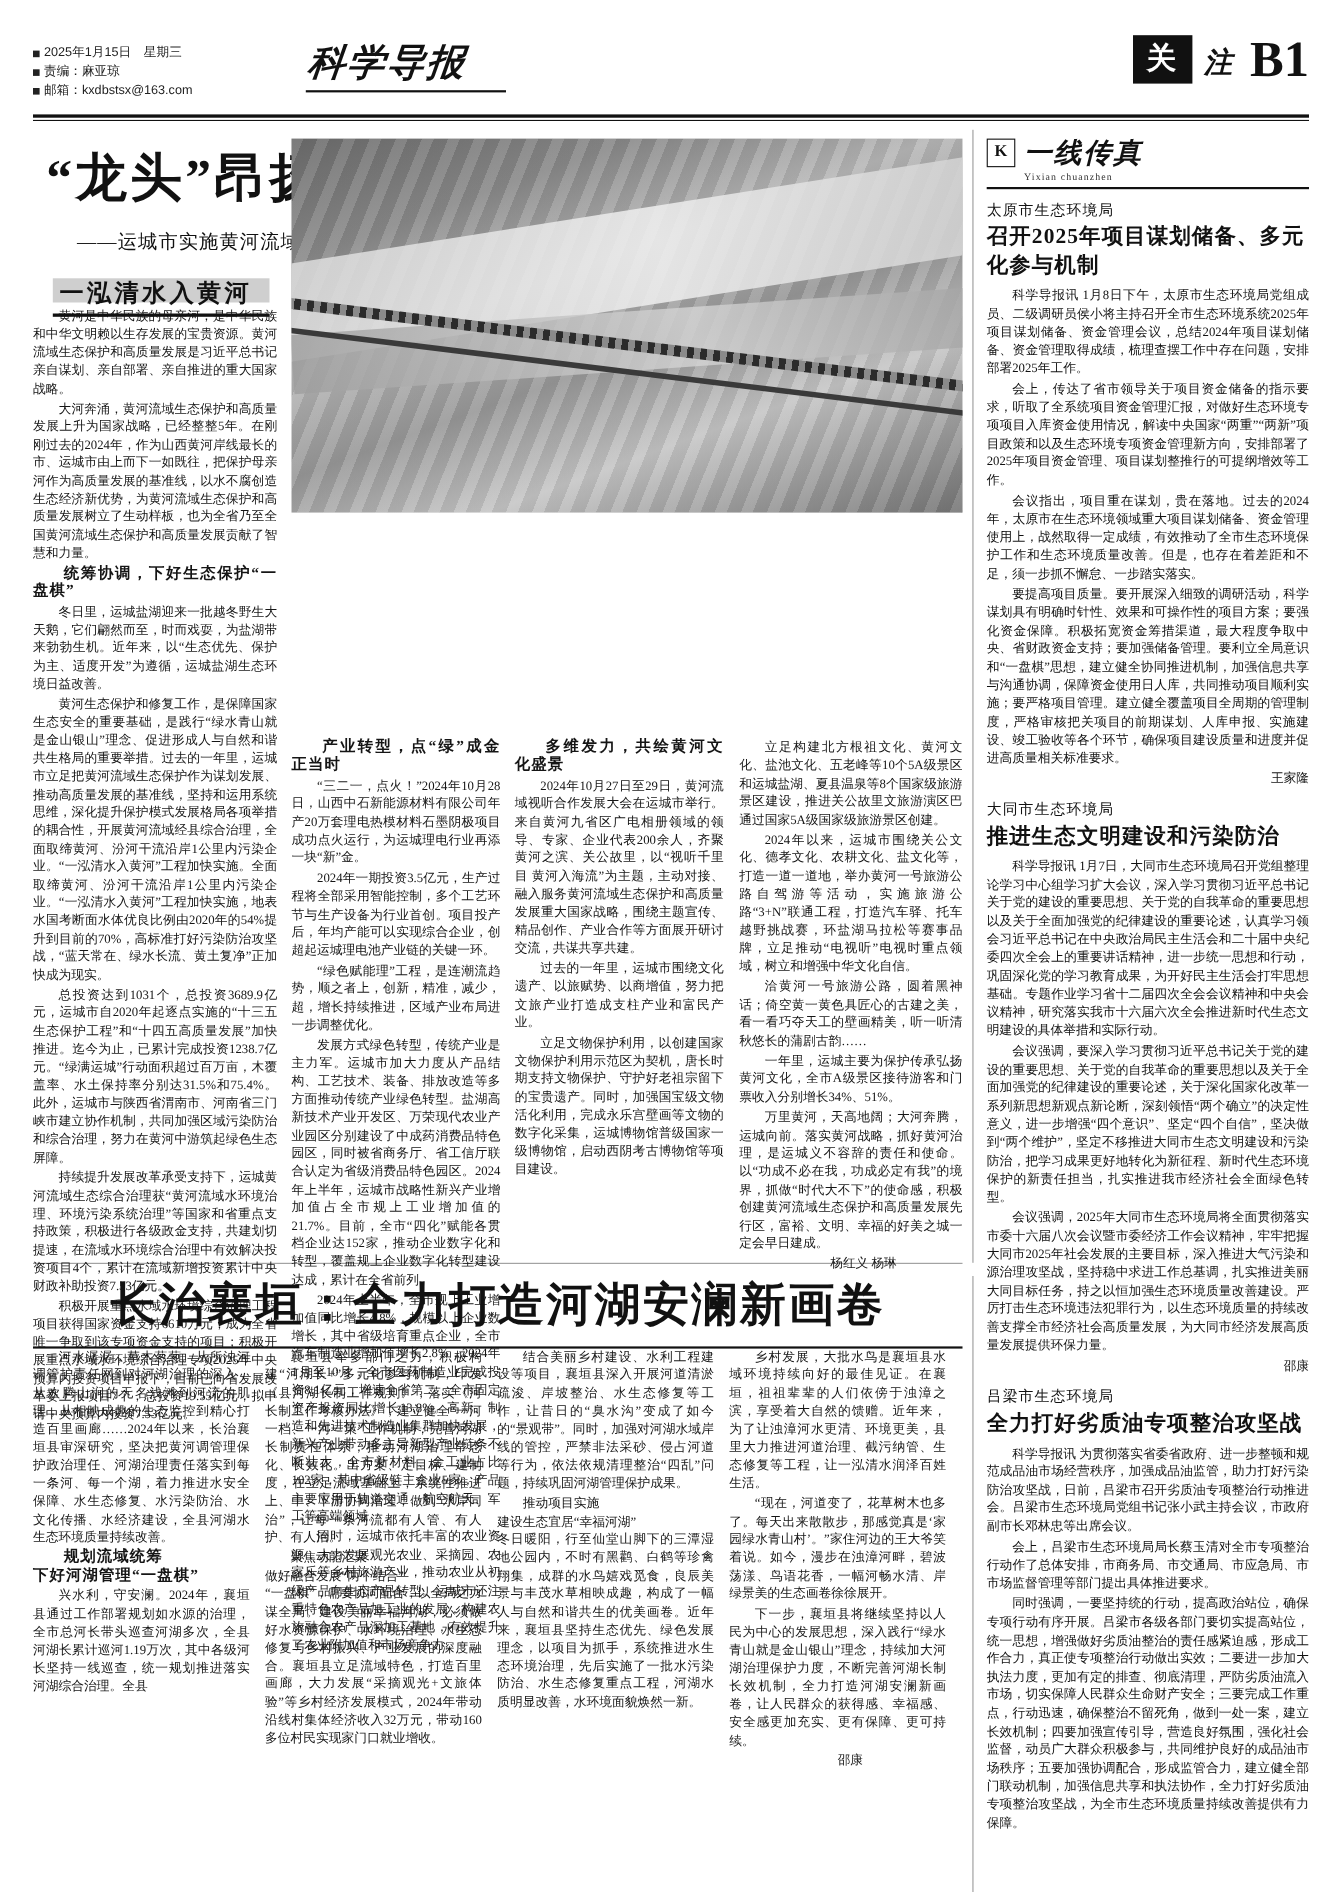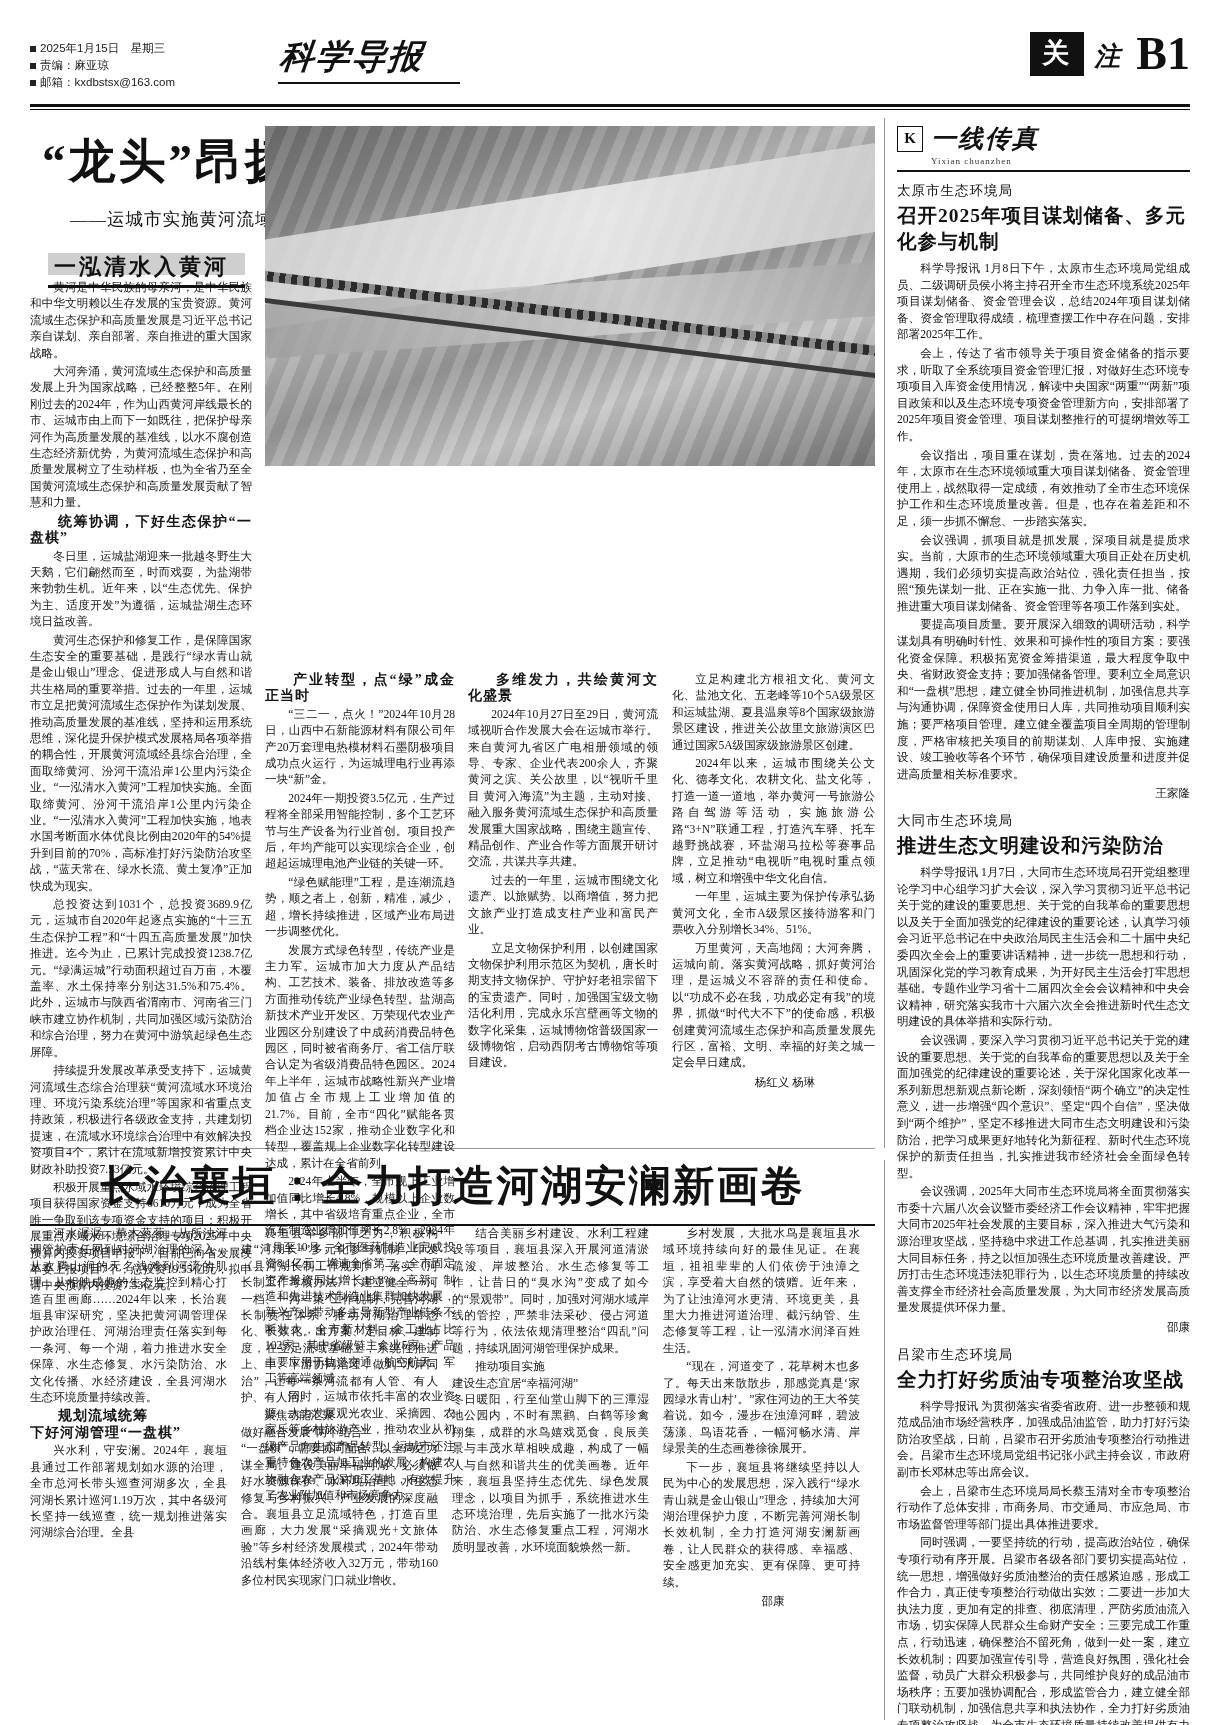--- a/index.html
+++ b/index.html
@@ -227,41 +227,41 @@
   <div class="body-col" style="position:absolute;left:468px;top:672px;width:190px;">
     <p class="sub-title">多维发力，共绘黄河文化盛景</p>
     <p>2024年10月27日至29日，黄河流域视听合作发展大会在运城市举行。来自黄河九省区广电相册领域的领导、专家、企业代表200余人，齐聚黄河之滨、关公故里，以“视听千里目  黄河入海流”为主题，主动对接、融入服务黄河流域生态保护和高质量发展重大国家战略，围绕主题宣传、精品创作、产业合作等方面展开研讨交流，共谋共享共建。</p>
     <p>过去的一年里，运城市围绕文化遗产、以旅赋势、以商增值，努力把文旅产业打造成支柱产业和富民产业。</p>
     <p>立足文物保护利用，以创建国家文物保护利用示范区为契机，唐长时期支持文物保护、守护好老祖宗留下的宝贵遗产。同时，加强国宝级文物活化利用，完成永乐宫壁画等文物的数字化采集，运城博物馆普级国家一级博物馆，启动西阴考古博物馆等项目建设。</p>
   </div>
 
   <div class="body-col" style="position:absolute;left:672px;top:672px;width:203px;">
     <p>立足构建北方根祖文化、黄河文化、盐池文化、五老峰等10个5A级景区和运城盐湖、夏县温泉等8个国家级旅游景区建设，推进关公故里文旅游演区巴通过国家5A级国家级旅游景区创建。</p>
     <p>2024年以来，运城市围绕关公文化、德孝文化、农耕文化、盐文化等，打造一道一道地，举办黄河一号旅游公路自驾游等活动，实施旅游公路“3+N”联通工程，打造汽车驿、托车越野挑战赛，环盐湖马拉松等赛事品牌，立足推动“电视听”电视时重点领域，树立和增强中华文化自信。</p>
+    <p>洽黄河一号旅游公路，圆着黑神话；倚空黄一黄色具匠心的古建之美，看一看巧夺天工的壁画精美，听一听清秋悠长的蒲剧古韵……</p>
     <p>一年里，运城主要为保护传承弘扬黄河文化，全市A级景区接待游客和门票收入分别增长34%、51%。</p>
     <p>万里黄河，天高地阔；大河奔腾，运城向前。落实黄河战略，抓好黄河治理，是运城义不容辞的责任和使命。以“功成不必在我，功成必定有我”的境界，抓做“时代大不下”的使命感，积极创建黄河流域生态保护和高质量发展先行区，富裕、文明、幸福的好美之城一定会早日建成。</p>
     <p class="sig">杨红义  杨琳</p>
   </div>
 
   <div class="rail">
     <div class="rail-head">
       <div class="rail-k">K</div>
       <div class="rail-title">一线传真</div>
     </div>
     <div class="rail-pinyin">Yixian  chuanzhen</div>
     <div class="rail-rule"></div>
 
     <div>
       <div class="org">太原市生态环境局</div>
       <div class="rail-hl">召开2025年项目谋划储备、多元化参与机制</div>
       <div class="rail-body">
         <p>科学导报讯 1月8日下午，太原市生态环境局党组成员、二级调研员侯小将主持召开全市生态环境系统2025年项目谋划储备、资金管理会议，总结2024年项目谋划储备、资金管理取得成绩，梳理查摆工作中存在问题，安排部署2025年工作。</p>
         <p>会上，传达了省市领导关于项目资金储备的指示要求，听取了全系统项目资金管理汇报，对做好生态环境专项项目入库资金使用情况，解读中央国家“两重”“两新”项目政策和以及生态环境专项资金管理新方向，安排部署了2025年项目资金管理、项目谋划整推行的可提纲增效等工作。</p>
         <p>会议指出，项目重在谋划，贵在落地。过去的2024年，太原市在生态环境领域重大项目谋划储备、资金管理使用上，战然取得一定成绩，有效推动了全市生态环境保护工作和生态环境质量改善。但是，也存在着差距和不足，须一步抓不懈怠、一步踏实落实。</p>
-        <p>会议强调，抓项目就是抓发展，深项目就是提质求实。当前，大原市的生态环境领域重大项目正处在历史机遇期，我们必须切实提高政治站位，强化责任担当，按照“预先谋划一批、正在实施一批、力争入库一批、储备推进重大项目谋划储备、资金管理等各项工作落到实处。</p>
         <p>要提高项目质量。要开展深入细致的调研活动，科学谋划具有明确时针性、效果和可操作性的项目方案；要强化资金保障。积极拓宽资金筹措渠道，最大程度争取中央、省财政资金支持；要加强储备管理。要利立全局意识和“一盘棋”思想，建立健全协同推进机制，加强信息共享与沟通协调，保障资金使用日人库，共同推动项目顺利实施；要严格项目管理。建立健全覆盖项目全周期的管理制度，严格审核把关项目的前期谋划、人库申报、实施建设、竣工验收等各个环节，确保项目建设质量和进度并促进高质量相关标准要求。</p>
         <p class="rail-sig">王家隆</p>
       </div>
     </div>
 
     <div style="margin-top:6px;">
       <div class="org">大同市生态环境局</div>
       <div class="rail-hl">推进生态文明建设和污染防治</div>
       <div class="rail-body">
         <p>科学导报讯 1月7日，大同市生态环境局召开党组整理论学习中心组学习扩大会议，深入学习贯彻习近平总书记关于党的建设的重要思想、关于党的自我革命的重要思想以及关于全面加强党的纪律建设的重要论述，认真学习领会习近平总书记在中央政治局民主生活会和二十届中央纪委四次全会上的重要讲话精神，进一步统一思想和行动，巩固深化党的学习教育成果，为开好民主生活会打牢思想基础。专题作业学习省十二届四次全会会议精神和中央会议精神，研究落实我市十六届六次全会推进新时代生态文明建设的具体举措和实际行动。</p>

